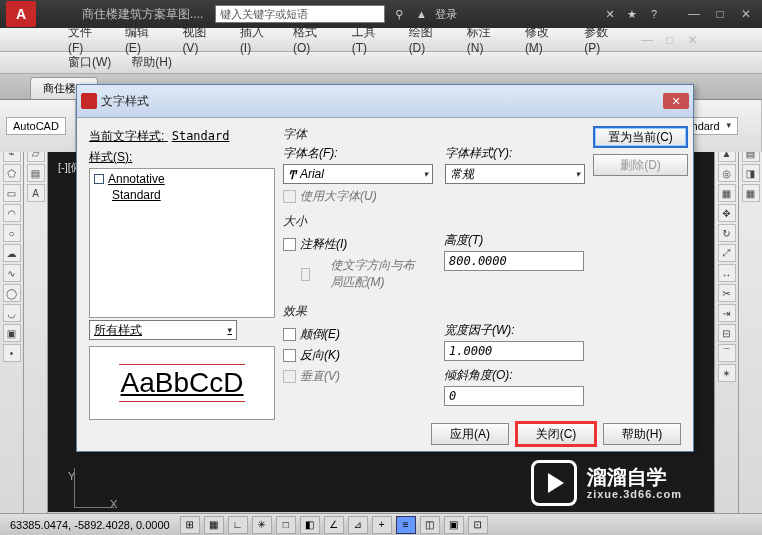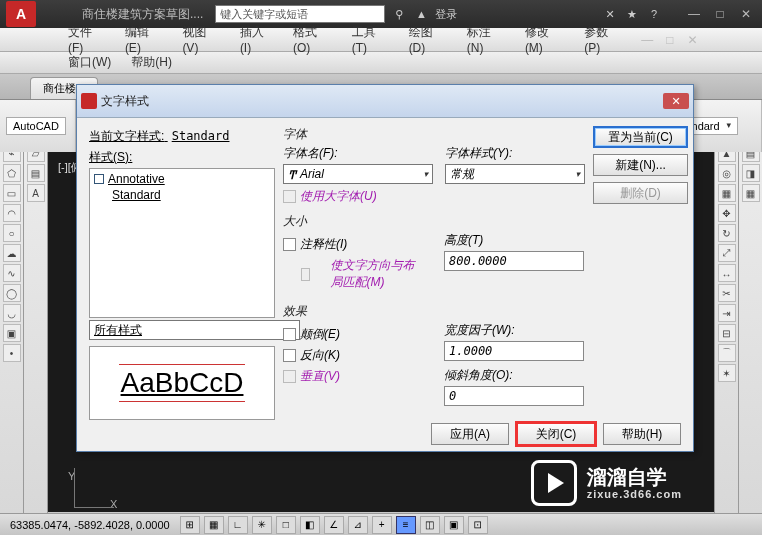--- a/index.html
+++ b/index.html
@@ -67,37 +67,37 @@
   .dlg-right { flex:1; display:flex; gap:8px;}
   .dlg-mid { flex:1;font-style:italic;}
   .dlg-far { width:95px; display:flex; flex-direction:column; gap:6px;}
 
   .lbl-row { margin:2px 0;}
   .stylelist { border:1px solid #999; height:150px; background:#fff; padding:2px; font-family:"SimSun", monospace; font-size:12px;}
   .stylelist .item { padding:1px 2px; display:flex; align-items:center; gap:4px;}
   .annot-icon { width:10px; height:10px; border:1px solid #357; display:inline-block; position:relative;}
 
   .filter-dd, .font-dd, .fstyle-dd { border:1px solid #777; background:#fff; height:20px; display:flex; align-items:center; padding:0 4px; font-size:12px; justify-content:space-between; margin-top:2px;}
-  .filter-dd { width:211px;}
+  .filter-dd { width:148px;}
   .font-dd { width:150px;}
   .fstyle-dd { width:140px;}
 
   .preview { margin-top:6px; width:186px; height:74px; border:1px solid #999; background:#fff; display:flex; align-items:center; justify-content:center;}
   .preview-text { font-family: Arial, sans-serif; font-size:28px; color:#000; border-bottom:1px solid #c33; border-top:1px solid #c33; padding:2px 2px;}
 
   .group { margin-bottom:8px;}
   .group-title { color:#222; margin-bottom:2px;}
   .font-row { display:flex; gap:12px;}
   .font-col { flex:1;}
   .chk-row { display:flex; align-items:center; gap:4px; margin:4px 0; font-size:12px;}
   .chk { width:13px; height:13px; border:1px solid #888; background:#fff; display:inline-block;}
   .chk.disabled { background:#eee; border-color:#bbb; color:#bbb;}
   .size-row { display:flex; gap:20px;}
   .num-input { border:1px solid #888; background:#fff; height:20px; width:140px; padding:0 4px; font-family:"SimSun", monospace; font-size:12px; display:flex; align-items:center; margin-top:2px;}
-  .disabled-text { color:#a21caf;}
+  .disabled-text { color:#737373;}
 
   .dlg-btn { height:22px; border:1px solid #888; background:linear-gradient(#fdfdfd,#e2e2e2); font-size:12px; display:flex; align-items:center; justify-content:center; padding:0 6px;}
   .dlg-btn.primary { border:2px solid #2a6fcf; box-shadow: inset 0 0 0 1px #9cf;}
   .dlg-btn.disabled { color:#999;}
 
   .dlg-bottom { position:absolute; bottom:6px; right:12px; display:flex; gap:8px;}
   .dlg-bottom .dlg-btn { width:78px;}
   .red-outline { outline:3px solid #e33; outline-offset:-1px;}
 
   
@@ -365,21 +365,20 @@
               <div style="height:6px;"></div>
               <div>倾斜角度(O):</div>
               <div class="num-input">0</div>
             </div>
           </div>
         </div>
       </div>
 
       <div class="dlg-far">
         <div class="dlg-btn primary">置为当前(C)</div>
-        <div class="dlg-btn">新建(N)...</div>
         <div class="dlg-btn disabled">删除(D)</div>
       </div>
     </div>
   </div>
   <div class="dlg-bottom">
     <div class="dlg-btn">应用(A)</div>
     <div class="dlg-btn red-outline">关闭(C)</div>
     <div class="dlg-btn">帮助(H)</div>
   </div>
 </div>

